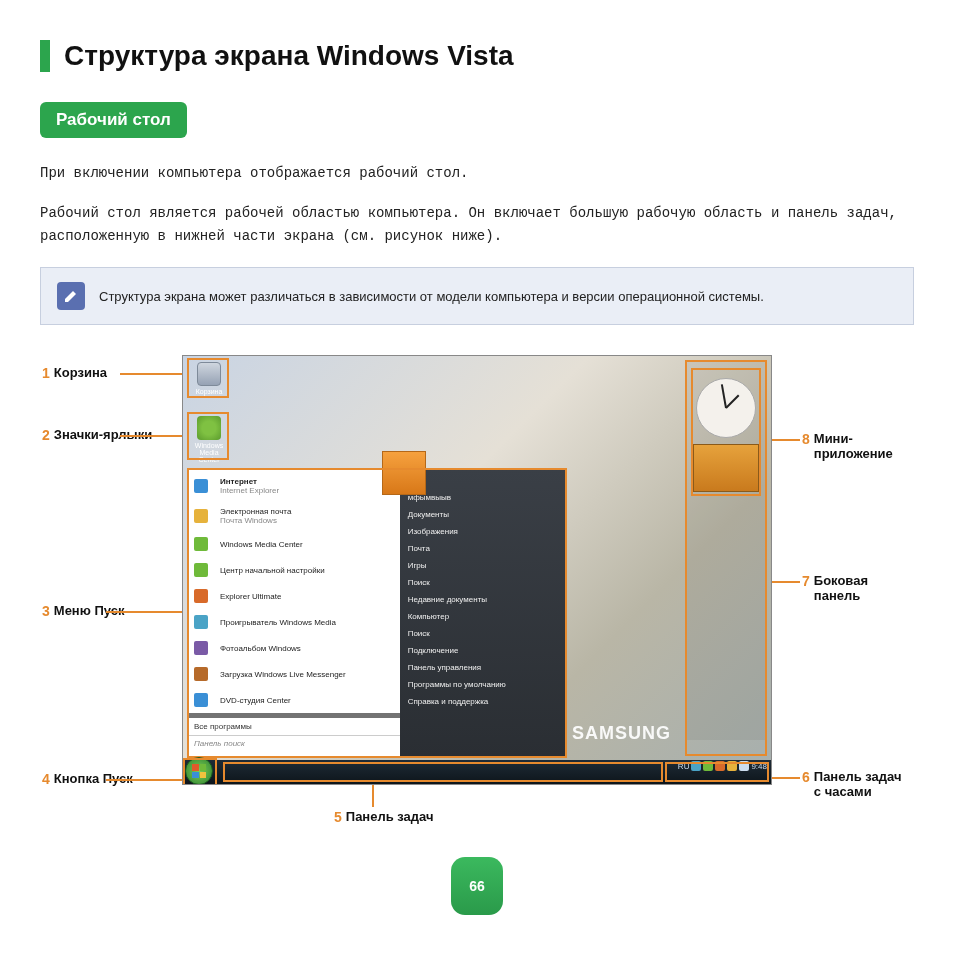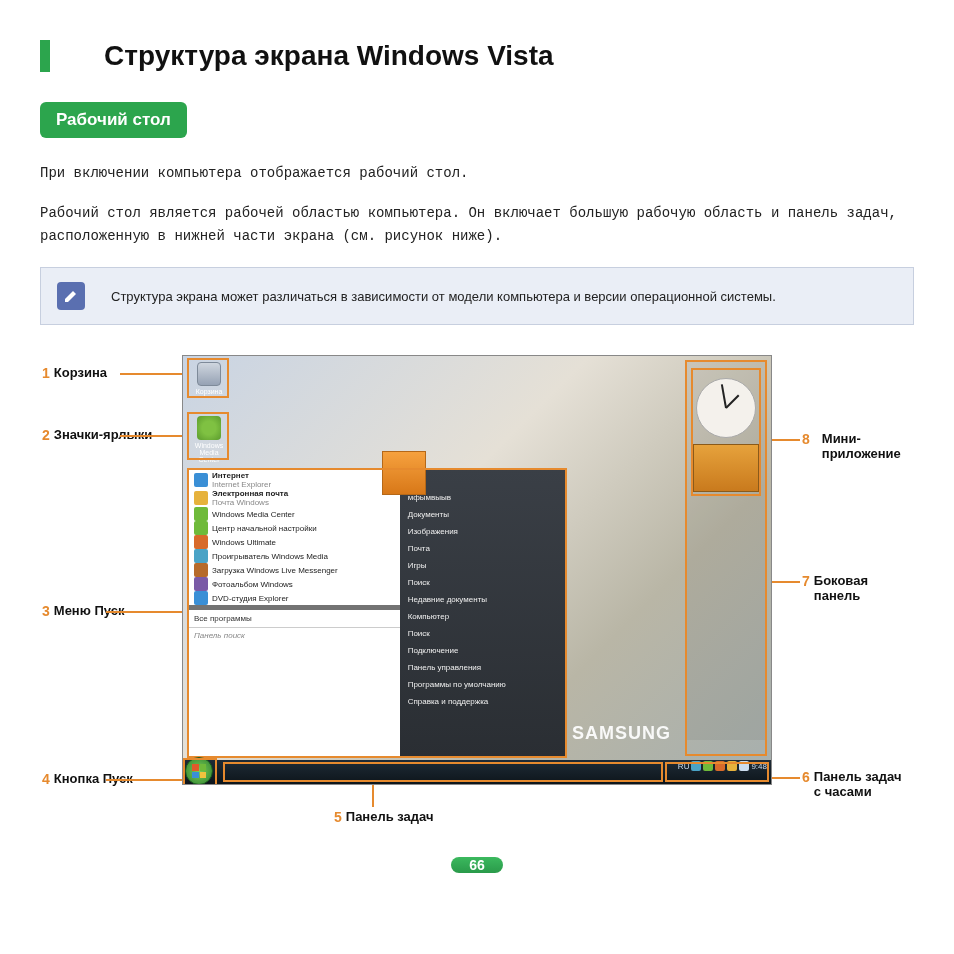--- a/index.html
+++ b/index.html
@@ -1,58 +1,58 @@
 <!DOCTYPE html>
 <html><head>
 <meta charset="utf-8">
 <style>
   * { box-sizing: border-box; margin: 0; padding: 0; }
   body { font-family: Arial, Helvetica, sans-serif; background: #fff; width: 954px; margin: 0 auto; color: #222; }
   .page { padding: 40px 40px 30px 40px; }
   .title-row { display: flex; align-items: center; margin-bottom: 30px; }
   .green-bar { width: 10px; height: 32px; background: #2ca54d; margin-right: 14px; }
-  .page-title { font-size: 28px; font-weight: bold; color: #111; margin-left: 40px; }
+  .page-title { font-size: 28px; font-weight: bold; color: #111; }
   .section-badge { display: inline-block; background: #2ca54d; color: #fff; font-weight: bold; padding: 8px 16px; border-radius: 6px; font-size: 17px; margin-bottom: 24px; }
   .intro-text { font-size: 14px; color: #222; line-height: 1.6; margin-bottom: 18px; font-family: Liberation Mono, monospace; }
-  .note-box { background: #eaeef6; border: 1px solid #c7cfdf; padding: 14px 16px; display: flex; align-items: center; gap: 26px; margin: 20px 0 30px 0; }
+  .note-box { background: #eaeef6; border: 1px solid #c7cfdf; padding: 14px 16px; display: flex; align-items: center; gap: 14px; margin: 20px 0 30px 0; }
   .note-icon { width: 28px; height: 28px; background: #5a6fb0; border-radius: 4px; display: flex; align-items: center; justify-content: center; color: #fff; font-size: 16px; flex-shrink: 0; }
   .note-text { font-size: 13px; color: #222; }
   .diagram-wrap { position: relative; width: 870px; height: 480px; margin: 0 auto; }
   .diagram-label { position: absolute; font-size: 13px; font-weight: bold; color: #111; display: flex; align-items: flex-start; gap: 4px; }
   .diagram-num { color: #e68a2e; font-weight: bold; font-size: 14px; }
   .leader { position: absolute; background: #e68a2e; }
   .screenshot { position: absolute; left: 140px; top: 0; width: 590px; height: 430px; background: linear-gradient(135deg, #c9d4e3 0%, #e5e0d6 40%, #b9b6a6 70%, #a6afae 100%); border: 1px solid #888; overflow: hidden; }
   .desk-icon { position: absolute; width: 36px; text-align: center; font-size: 7px; color: #fff; }
   .desk-icon .ic { width: 24px; height: 24px; margin: 0 auto 2px auto; border-radius: 4px; display:flex; align-items:center; justify-content:center; }
   .trash-ic { background: linear-gradient(#cfd6df,#96a2b4); border:1px solid #7e8a99; }
   .mc-ic { background: radial-gradient(#7fc142 40%,#5a9a2c); border-radius:50%; }
   .outline { position:absolute; border:2px solid #e68a2e; pointer-events:none; }
   .sidebar { position:absolute; right:4px; top:4px; width:82px; height:380px; background: rgba(0,0,0,0.06); }
   .clock { width:60px; height:60px; background:#f4f1ec; border-radius:50%; margin:18px auto 6px auto; border:1px solid #aaa; position:relative; }
   .clock::before { content:""; position:absolute; left:50%; top:50%; width:2px; height:18px; background:#222; transform-origin:bottom; transform:translate(-50%,-100%) rotate(45deg); }
   .clock::after { content:""; position:absolute; left:50%; top:50%; width:2px; height:24px; background:#222; transform-origin:bottom; transform:translate(-50%,-100%) rotate(-10deg); }
   .slideshow { width:66px; height:48px; background:linear-gradient(#e6a23c,#c97a1d); margin:2px auto; border:1px solid #8a5a1a; }
   .startmenu { position:absolute; left:4px; bottom:26px; width:380px; height:290px; background:#fff; border:1px solid #6b7a90; display:flex; font-size:8px; }
   .sm-left { width:56%; background:#fff; padding:2px 0; }
   .sm-right { width:44%; background:linear-gradient(#3a3f46,#2a2e33); color:#ddd; padding:20px 8px 4px 8px; }
-  .sm-item { display:flex; align-items:center; gap:4px; padding:0 6px; }
+  .sm-item { display:flex; align-items:center; gap:12px; padding:6px 6px; }
   .sm-item .mi { width:14px; height:14px; border-radius:2px; }
   .sm-right-item { padding:4px 0; color:#eee; }
   .sm-user { width:44px; height:44px; background:linear-gradient(#f6a13e,#d87818); border:1px solid #b56818; position:absolute; left:194px; top:-18px; }
   .sm-allprog { padding:4px 6px; border-top:5px solid #737373; color:#333; }
   .sm-search { padding:3px 6px; border-top:1px solid #ccc; color:#888; font-style:italic; }
   .taskbar { position:absolute; left:0; bottom:0; width:100%; height:24px; background:linear-gradient(#1e2b36,#0d151b); display:flex; align-items:center; }
   .startbtn { width:28px; height:28px; border-radius:50%; background:radial-gradient(#7fd058,#2a7f2e); margin-left:2px; margin-top:-2px; border:1px solid #1a5a1c; position:relative; }
   .win-flag { position:absolute; left:6px; top:6px; width:14px; height:14px; display:grid; grid-template-columns:1fr 1fr; grid-template-rows:1fr 1fr; gap:1px; }
   .win-flag span:nth-child(1){background:#e05a2a;} .win-flag span:nth-child(2){background:#6fba3a;} .win-flag span:nth-child(3){background:#3a8fd6;} .win-flag span:nth-child(4){background:#f2c23e;}
   .tray { position:absolute; right:4px; bottom:0; height:36px; display:flex; align-items:center; gap:2px; font-size:8px; color:#cde; }
   .tray .ti { width:10px; height:10px; border-radius:2px; }
   .samsung-logo { position:absolute; right:100px; bottom:40px; color:#fff; font-family:Arial; font-weight:bold; font-size:18px; letter-spacing:1px; opacity:0.92; }
   .page-num { display:flex; justify-content:center; margin-top:22px; }
-  .page-num-pill { background:linear-gradient(#3bb95e,#2a9a4a); color:#fff; font-weight:bold; padding:0 18px; border-radius:14px; font-size:14px; }
+  .page-num-pill { background:linear-gradient(#3bb95e,#2a9a4a); color:#fff; font-weight:bold; padding:21px 18px; border-radius:14px; font-size:14px; }
 </style>
 </head>
 <body>
 
 <div class="page">
 
   <div class="title-row">
     <div class="green-bar"></div>
     <h1 class="page-title">Структура экрана Windows Vista</h1>
   </div>
@@ -98,21 +98,21 @@
     <div class="leader" style="left:64px; top:424px; width:82px; height:2px;"></div>
 
     <div class="diagram-label" style="left:292px; top:454px;">
       <span class="diagram-num">5</span>
       <span>Панель задач</span>
     </div>
     <div class="leader" style="left:330px; top:424px; width:2px; height:28px;"></div>
 
     <div class="diagram-label" style="left:760px; top:76px;">
       <span class="diagram-num">8</span>
-      <span style="white-space:pre-line;margin-left:8px;">Мини-приложение</span>
+      <span style="white-space:pre-line;">Мини-приложение</span>
     </div>
     <div class="leader" style="left:728px; top:84px; width:30px; height:2px;"></div>
 
     <div class="diagram-label" style="left:760px; top:218px;">
       <span class="diagram-num">7</span>
       <span>Боковая панель</span>
     </div>
     <div class="leader" style="left:728px; top:226px; width:30px; height:2px;"></div>
 
     <div class="diagram-label" style="left:760px; top:414px;">
@@ -150,52 +150,52 @@
           <div class="sm-item">
             <div class="mi" style="background:#3a8fd6;"></div>
             <div>
               <div style="font-weight:bold;">Интернет</div>
               <div style="color:#888;">Internet Explorer</div>
             </div>
           </div>
           <div class="sm-item">
             <div class="mi" style="background:#e6b23c;"></div>
             <div>
-              <div style="font-weight:bold;">Электронная почта</div>
+              <div style="font-weight:normal;">Электронная почта</div>
               <div style="color:#888;">Почта Windows</div>
             </div>
           </div>
           <div id="sm-left-list">
               <div class="sm-item">
                 <div class="mi" style="background: rgb(111, 186, 58);"></div>
                 <span>Windows Media Center</span>
               </div>
               <div class="sm-item">
                 <div class="mi" style="background: rgb(111, 186, 58);"></div>
                 <span>Центр начальной настройки</span>
               </div>
               <div class="sm-item">
                 <div class="mi" style="background: rgb(216, 106, 42);"></div>
-                <span>Windows Ultimate</span>
+                <span>Explorer Ultimate</span>
               </div>
               <div class="sm-item">
                 <div class="mi" style="background: rgb(74, 163, 198);"></div>
                 <span>Проигрыватель Windows Media</span>
               </div>
               <div class="sm-item">
+                <div class="mi" style="background: rgb(122, 90, 166);"></div>
+                <span>Фотоальбом Windows</span>
+              </div>
+              <div class="sm-item">
                 <div class="mi" style="background: rgb(182, 106, 42);"></div>
                 <span>Загрузка Windows Live Messenger</span>
               </div>
               <div class="sm-item">
-                <div class="mi" style="background: rgb(122, 90, 166);"></div>
-                <span>Фотоальбом Windows</span>
-              </div>
-              <div class="sm-item">
                 <div class="mi" style="background: rgb(58, 143, 214);"></div>
-                <span>DVD-студия Explorer</span>
+                <span>DVD-студия Center</span>
               </div>
             </div>
           <div class="sm-allprog">Все программы</div>
           <div class="sm-search">Панель поиск</div>
         </div>
         <div class="sm-right" id="sm-right-list">
             <div class="sm-right-item">мфымвыыв</div>
             <div class="sm-right-item">Документы</div>
             <div class="sm-right-item">Изображения</div>
             <div class="sm-right-item">Почта</div>

